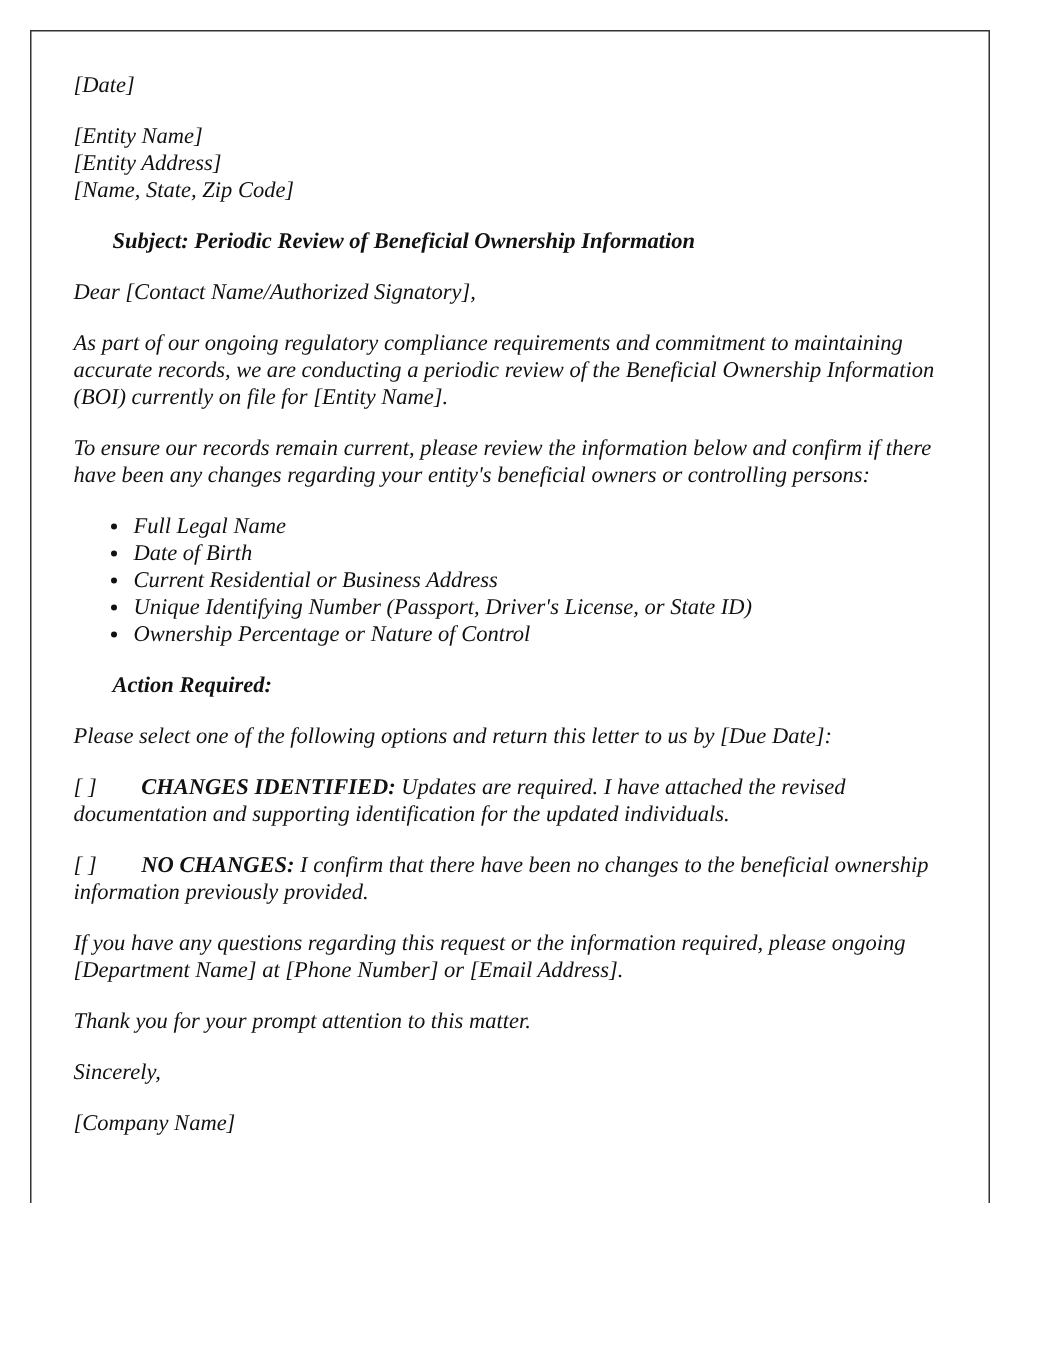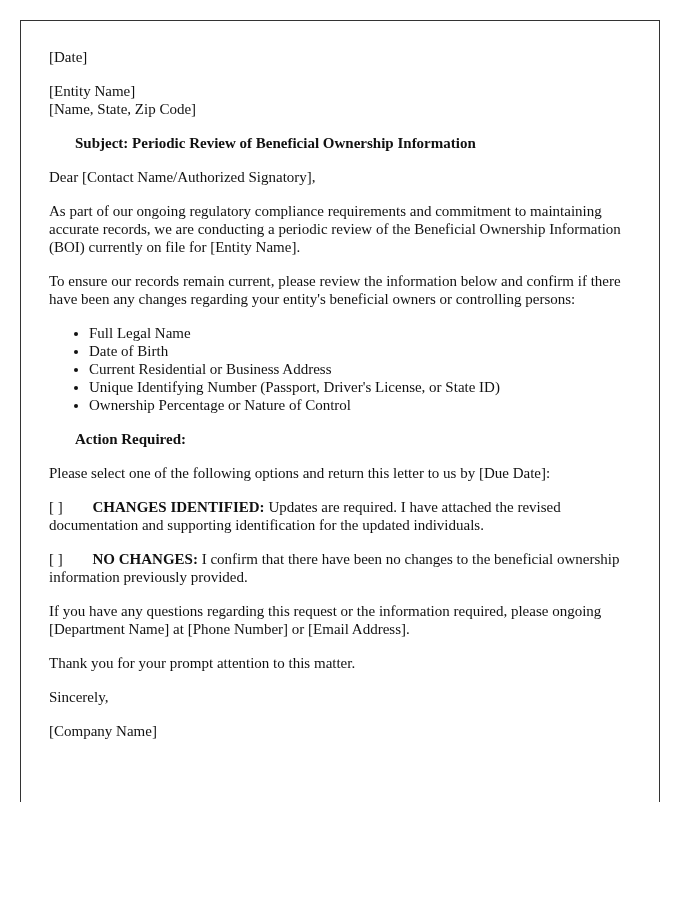--- a/index.html
+++ b/index.html
@@ -2,38 +2,40 @@
 <html><head>
 <meta charset="utf-8">
 <style>
   html, body { margin: 0; padding: 0; background: #ffffff; }
   body { width: 700px; height: 900px; position: relative; overflow: hidden;
          font-family: "Liberation Serif", "DejaVu Serif", serif; color: #111; }
   .page {
     position: absolute; left: 20px; top: 20px; width: 640px; height: 782px;
     border-top: 1px solid #333; border-left: 1px solid #333; border-right: 1px solid #333;
     box-sizing: border-box;
+    font-style: italic;
   }
   .content { position: absolute; left: 28px; top: 27px; width: 590px; font-size: 15px; line-height: 18px; }
   p { margin: 0 0 16px 0; }
   .addr { margin-bottom: 16px; }
   .addr div { line-height: 18px; }
   .bold { font-weight: bold; margin-left: 26px; }
   ul { margin: 0 0 16px 0; padding-left: 40px; }
   li { line-height: 18px; }
 </style>
 </head>
 <body>
 
 <div class="page">
   <div class="content">
     <p>[Date]</p>
 
     <div class="addr">
       <div>[Entity Name]</div>
+      <div>[Entity Address]</div>
       <div>[Name, State, Zip Code]</div>
     </div>
 
     <p class="bold">Subject: Periodic Review of Beneficial Ownership Information</p>
     <p>Dear [Contact Name/Authorized Signatory],</p>
     <p>As part of our ongoing regulatory compliance requirements and commitment to maintaining accurate records, we are conducting a periodic review of the Beneficial Ownership Information (BOI) currently on file for [Entity Name].</p>
     <p>To ensure our records remain current, please review the information below and confirm if there have been any changes regarding your entity's beneficial owners or controlling persons:</p>
 
     <ul>
       <li>Full Legal Name</li>

